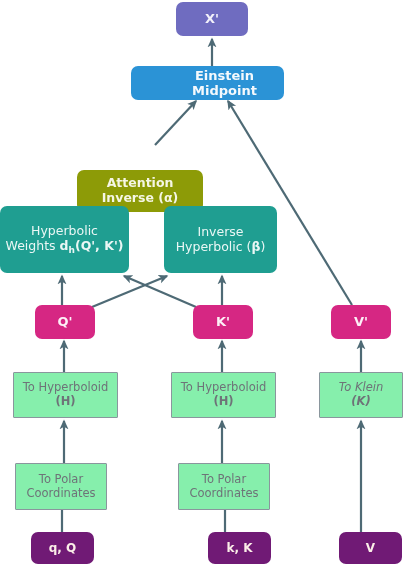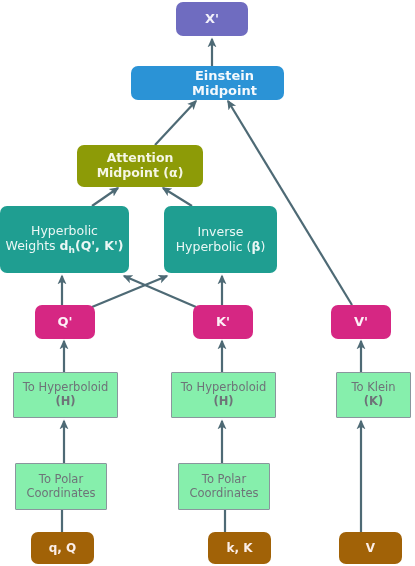--- a/index.html
+++ b/index.html
@@ -58,20 +58,21 @@
     font-weight: bold;
     font-size: 13px;
     padding-left: 34px;
   }
   .n-attn {
     background: #8d9b07;
     color: #f5f6e4;
     border-radius: 7px;
     font-weight: bold;
     font-size: 12.5px;
+    margin-top: 25px;
   }
   .n-calc {
     background: #1f9e91;
     color: #eaf7f5;
     border-radius: 7px;
     font-weight: normal;
     font-size: 12.5px;
   }
   .n-proj {
     background: #d62783;
@@ -82,21 +83,21 @@
   }
   .n-map {
     background: #86efac;
     color: #6e7378;
     border: 1px solid #8a969d;
     border-radius: 1px;
     font-weight: normal;
     font-size: 11.5px;
   }
   .n-input {
-    background: #a16207;
+    background: #701a75;
     color: #fbeee8;
     border-radius: 7px;
     font-weight: bold;
     font-size: 12px;
   }
   .bold { font-weight: bold; }
   sub {
     font-size: 0.72em;
     vertical-align: -0.32em;
   }
@@ -137,21 +138,21 @@
     <span class="label">X'</span>
   </div>
 
   <div class="node n-op" style="left: 131px; top: 66px; width: 153px; height: 34px;">
     <span class="label">Einstein Midpoint</span>
   </div>
 
   <div class="node n-attn" style="left: 77px; top: 145px; width: 126px; height: 42px;">
     <span class="label">
       <span>Attention</span><br>
-      <span>Midpoint (α)</span>
+      <span>Inverse (α)</span>
     </span>
   </div>
 
   <div class="node n-calc" style="left: 0px; top: 206px; width: 129px; height: 67px; justify-content: flex-end;">
     <span class="label">
       <span>Hyperbolic</span><br>
       <span><span>Weights </span><span class="bold">d</span><sub class="bold">h</sub><span class="bold">(Q', K')</span></span>
     </span>
   </div>
 
@@ -177,21 +178,21 @@
       <span>To Hyperboloid</span><br>
       <span class="bold">(H)</span>
     </span>
   </div>
   <div class="node n-map" style="left: 171px; top: 372px; width: 105px; height: 46px;">
     <span class="label">
       <span>To Hyperboloid</span><br>
       <span class="bold">(H)</span>
     </span>
   </div>
-  <div class="node n-map" style="left: 336px; top: 372px; width: 75px; height: 46px;">
+  <div class="node n-map" style="left: 319px; top: 372px; width: 84px; height: 46px; font-style: italic;">
     <span class="label">
       <span>To Klein</span><br>
       <span class="bold">(K)</span>
     </span>
   </div>
   <div class="node n-map" style="left: 15px; top: 463px; width: 92px; height: 47px;">
     <span class="label">
       <span>To Polar</span><br>
       <span>Coordinates</span>
     </span>

